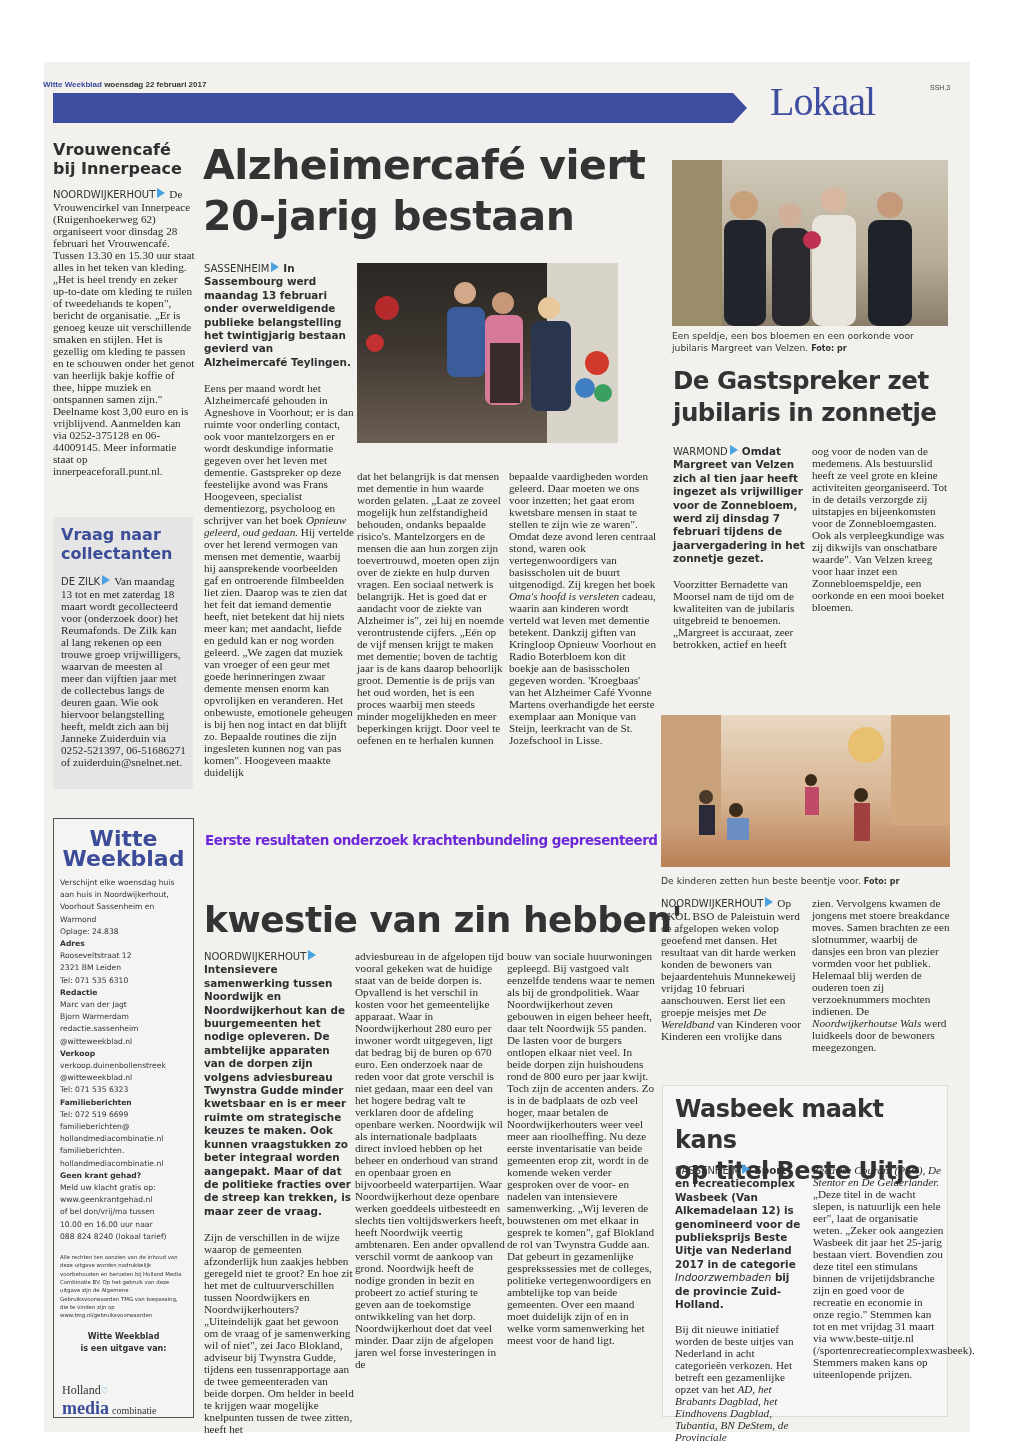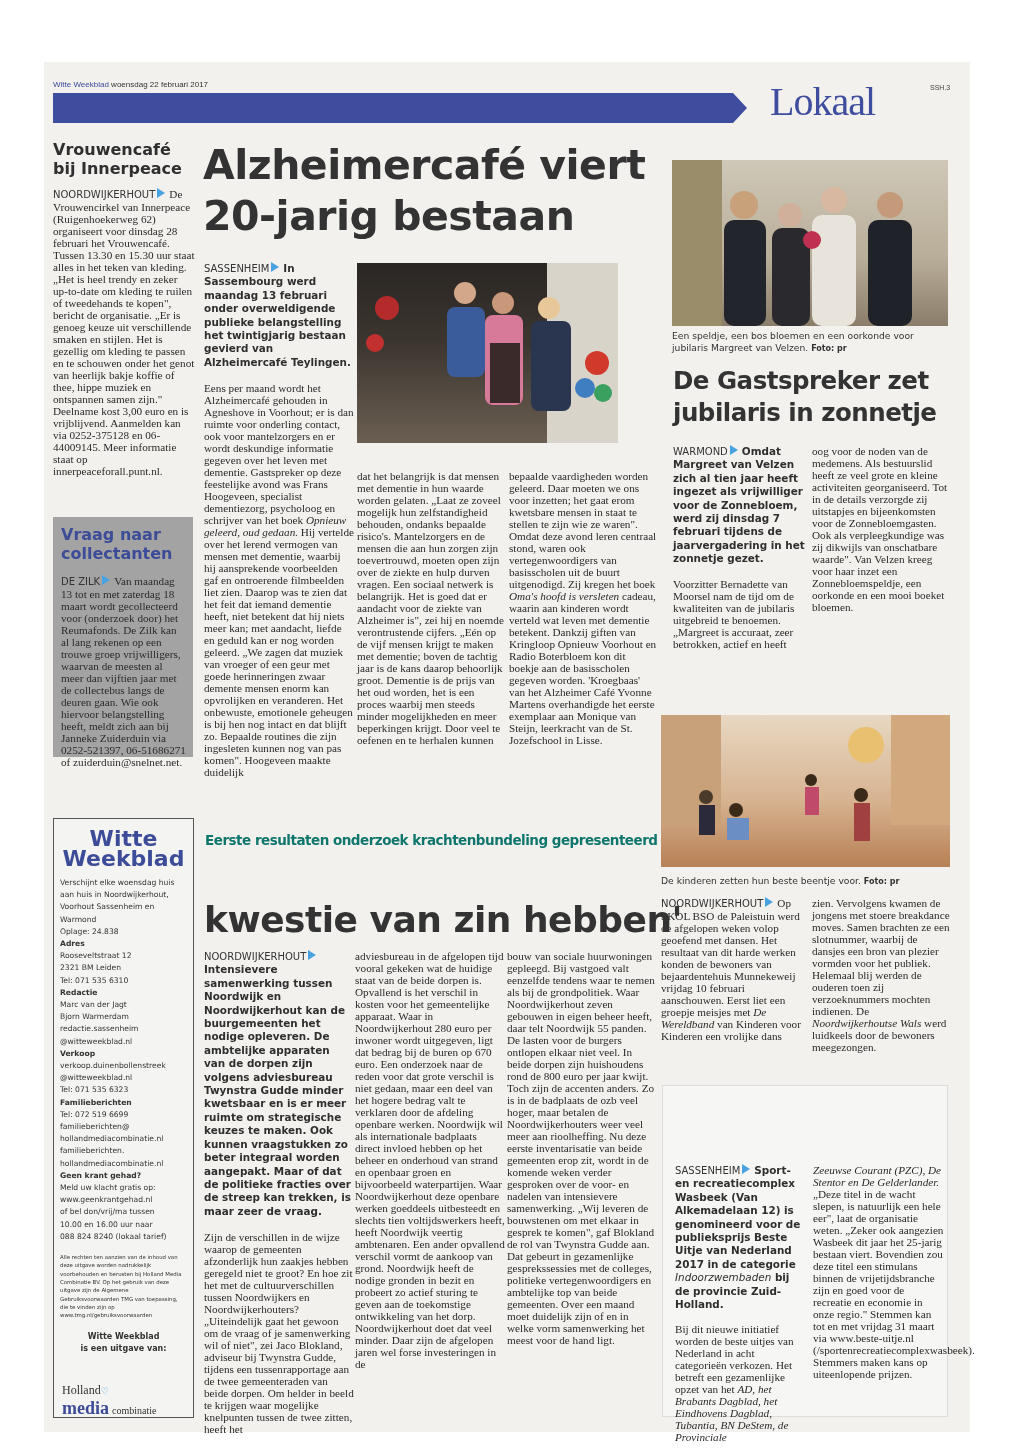--- a/index.html
+++ b/index.html
@@ -1,46 +1,46 @@
 <!DOCTYPE html>
 <html><head>
 <meta charset="utf-8">
 <style>
 *{box-sizing:border-box;margin:0;padding:0}
 html,body{width:1024px;height:1448px;background:#fff;overflow:hidden}
 body{font-family:"Liberation Serif",serif;color:#2a2a2a;position:relative}
 .paper{position:absolute;left:44px;top:62px;width:926px;height:1370px;background:#f2f1ee}
 .abs{position:absolute}
-.hdr-line{position:absolute;left:53px;top:80px;font-family:"Liberation Sans",sans-serif;font-size:8px;font-weight:normal;color:#333}
+.hdr-line{position:absolute;left:43px;top:80px;font-family:"Liberation Sans",sans-serif;font-size:8px;font-weight:bold;color:#333}
 .hdr-line .brand{color:#3b4a9c}
 .band{position:absolute;left:53px;top:93px;width:680px;height:30px;background:#3f4d9e}
 .band-arrow{position:absolute;left:733px;top:93px;width:0;height:0;border-top:15px solid transparent;border-bottom:15px solid transparent;border-left:14px solid #3f4d9e}
 .section{position:absolute;left:770px;top:78px;font-family:Liberation Serif, serif;font-size:40px;color:#3f4d9e;letter-spacing:-1px}
 .pagecode{position:absolute;left:930px;top:84px;font-size:7px;font-family:"Liberation Sans",sans-serif;color:#444}
 .h-side{font-family:"DejaVu Sans",sans-serif;font-weight:bold;font-size:16px;line-height:19px;color:#2f2f2f}
 .h-main{font-family:"DejaVu Sans",sans-serif;font-weight:bold;color:#333;letter-spacing:-0.5px}
 .body{font-size:11.2px;line-height:12px;color:#2a2a2a;text-align:left}
 .lead{font-family:"DejaVu Sans",sans-serif;font-weight:bold;font-size:10.4px;line-height:13.4px;color:#2f2f2f}
 .dateline{font-family:"DejaVu Sans",sans-serif;font-size:10px;color:#333;font-weight:normal}
 .tri{display:inline-block;width:0;height:0;border-top:5px solid transparent;border-bottom:5px solid transparent;border-left:8px solid #49a3e0;margin:0 4px 0 2px;vertical-align:0}
-.blue-box{position:absolute;left:53px;top:517px;width:140px;height:240px;background:#a3a3a3}
+.blue-box{position:absolute;left:53px;top:517px;width:140px;height:272px;background:#e5e5e5}
 .h-blue{font-family:"DejaVu Sans",sans-serif;font-weight:bold;font-size:16px;line-height:19px;color:#3d4c98}
 .colophon{position:absolute;left:53px;top:818px;width:141px;height:600px;border:1px solid #555;background:#f4f4f2}
 .colophon .logo{font-family:"DejaVu Sans",sans-serif;font-weight:bold;font-size:22px;line-height:20px;color:#3d4c98;text-align:center;margin-top:10px}
 .colo-text{font-family:"DejaVu Sans",sans-serif;font-size:7.6px;line-height:12.2px;color:#333;padding:0 6px}
 .colo-text b{font-weight:bold}
 .legal{font-family:"DejaVu Sans",sans-serif;font-size:5.4px;line-height:8.3px;color:#333;padding:0 6px;margin-top:10px}
 .colo-foot{font-family:"DejaVu Sans",sans-serif;font-weight:bold;font-size:8px;line-height:12px;text-align:center;margin-top:12px;color:#333}
 .hmc{margin-top:28px;padding-left:8px;font-size:12px;color:#333}
 .hmc .media{font-size:18px;font-weight:bold;color:#3d4c98;font-family:"Liberation Serif",serif}
 .hmc .comb{font-size:10px}
 .photo{position:absolute;overflow:hidden}
 .caption{font-family:"DejaVu Sans",sans-serif;font-size:9.2px;line-height:12px;color:#333}
 .caption .credit{font-weight:bold;font-size:8px}
-.kicker{font-family:"DejaVu Sans",sans-serif;font-weight:bold;font-size:13.5px;color:#0f766e;letter-spacing:-0.5px}
+.kicker{font-family:"DejaVu Sans",sans-serif;font-weight:bold;font-size:13.5px;color:#6d28d9;letter-spacing:-0.5px}
 .right-box{position:absolute;left:662px;top:1085px;width:286px;height:332px;background:#f6f6f4;border:1px solid #ddd}
 .col{position:absolute}
 .i{font-style:italic}
 </style>
 </head>
 <body>
 
 <div class="paper"></div>
 
 <div class="hdr-line">
@@ -184,18 +184,19 @@
 <div class="h-main abs" style="left:204px;top:854px;font-size:36px;line-height:44px"><br><span>kwestie van zin hebben'</span></div>
 
 <div class="col" style="left:204px;top:950px;width:150px">
   <div class="lead"><span class="dateline">NOORDWIJKERHOUT</span><span class="tri"></span><span>Intensievere samenwerking tussen Noordwijk en Noordwijkerhout kan de buurgemeenten het nodige opleveren. De ambtelijke apparaten van de dorpen zijn volgens adviesbureau Twynstra Gudde minder kwetsbaar en is er meer ruimte om strategische keuzes te maken. Ook kunnen vraagstukken zo beter integraal worden aangepakt. Maar of dat de politieke fracties over de streep kan trekken, is maar zeer de vraag.</span></div>
   <div class="body" style="margin-top:13px">Zijn de verschillen in de wijze waarop de gemeenten afzonderlijk hun zaakjes hebben geregeld niet te groot? En hoe zit het met de cultuurverschillen tussen Noordwijkers en Noordwijkerhouters? „Uiteindelijk gaat het gewoon om de vraag of je samenwerking wil of niet", zei Jaco Blokland, adviseur bij Twynstra Gudde, tijdens een tussenrapportage aan de twee gemeenteraden van beide dorpen. Om helder in beeld te krijgen waar mogelijke knelpunten tussen de twee zitten, heeft het</div>
 </div>
 <div class="col body" style="left:355px;top:950px;width:150px">adviesbureau in de afgelopen tijd vooral gekeken wat de huidige staat van de beide dorpen is. Opvallend is het verschil in kosten voor het gemeentelijke apparaat. Waar in Noordwijkerhout 280 euro per inwoner wordt uitgegeven, ligt dat bedrag bij de buren op 670 euro. Een onderzoek naar de reden voor dat grote verschil is niet gedaan, maar een deel van het hogere bedrag valt te verklaren door de afdeling openbare werken. Noordwijk wil als internationale badplaats direct invloed hebben op het beheer en onderhoud van strand en openbaar groen en bijvoorbeeld waterpartijen. Waar Noordwijkerhout deze openbare werken goeddeels uitbesteedt en slechts tien voltijdswerkers heeft, heeft Noordwijk veertig ambtenaren. Een ander opvallend verschil vormt de aankoop van grond. Noordwijk heeft de nodige gronden in bezit en probeert zo actief sturing te geven aan de toekomstige ontwikkeling van het dorp. Noordwijkerhout doet dat veel minder. Daar zijn de afgelopen jaren wel forse investeringen in de</div>
 <div class="col body" style="left:507px;top:950px;width:150px">bouw van sociale huurwoningen gepleegd. Bij vastgoed valt eenzelfde tendens waar te nemen als bij de grondpolitiek. Waar Noordwijkerhout zeven gebouwen in eigen beheer heeft, daar telt Noordwijk 55 panden. De lasten voor de burgers ontlopen elkaar niet veel. In beide dorpen zijn huishoudens rond de 800 euro per jaar kwijt. Toch zijn de accenten anders. Zo is in de badplaats de ozb veel hoger, maar betalen de Noordwijkerhouters weer veel meer aan rioolheffing. Nu deze eerste inventarisatie van beide gemeenten erop zit, wordt in de komende weken verder gesproken over de voor- en nadelen van intensievere samenwerking. „Wij leveren de bouwstenen om met elkaar in gesprek te komen", gaf Blokland de rol van Twynstra Gudde aan. Dat gebeurt in gezamenlijke gesprekssessies met de colleges, politieke vertegenwoordigers en ambtelijke top van beide gemeenten. Over een maand moet duidelijk zijn of en in welke vorm samenwerking het meest voor de hand ligt.</div>
 
 <div class="right-box">
+  <div class="h-main" style="position:absolute;left:12px;top:8px;font-size:24px;line-height:31px"><span>Wasbeek maakt kans</span><br><span>op titel Beste Uitje</span></div>
   <div class="col" style="left:12px;top:78px;width:130px">
     <div class="lead"><span class="dateline">SASSENHEIM</span><span class="tri"></span><span>Sport- en recreatiecomplex Wasbeek (Van Alkemadelaan 12) is genomineerd voor de publieksprijs Beste Uitje van Nederland 2017 in de categorie</span> <span style="font-style:italic;font-weight:normal">Indoorzwembaden</span> <span>bij de provincie Zuid-Holland.</span></div>
     <div class="body" style="margin-top:12px"><span>Bij dit nieuwe initiatief worden de beste uitjes van Nederland in acht categorieën verkozen. Het betreft een gezamenlijke opzet van het</span> <span class="i">AD, het Brabants Dagblad, het Eindhovens Dagblad, Tubantia, BN DeStem, de Provinciale</span></div>
   </div>
   <div class="col body" style="left:150px;top:78px;width:132px"><span class="i">Zeeuwse Courant (PZC), De Stentor en De Gelderlander.</span> <span>„Deze titel in de wacht slepen, is natuurlijk een hele eer", laat de organisatie weten. „Zeker ook aangezien Wasbeek dit jaar het 25-jarig bestaan viert. Bovendien zou deze titel een stimulans binnen de vrijetijdsbranche zijn en goed voor de recreatie en economie in onze regio." Stemmen kan tot en met vrijdag 31 maart via www.beste-uitje.nl (/sportenrecreatiecomplexwasbeek). Stemmers maken kans op uiteenlopende prijzen.</span></div>
 </div>
 
 </body></html>

